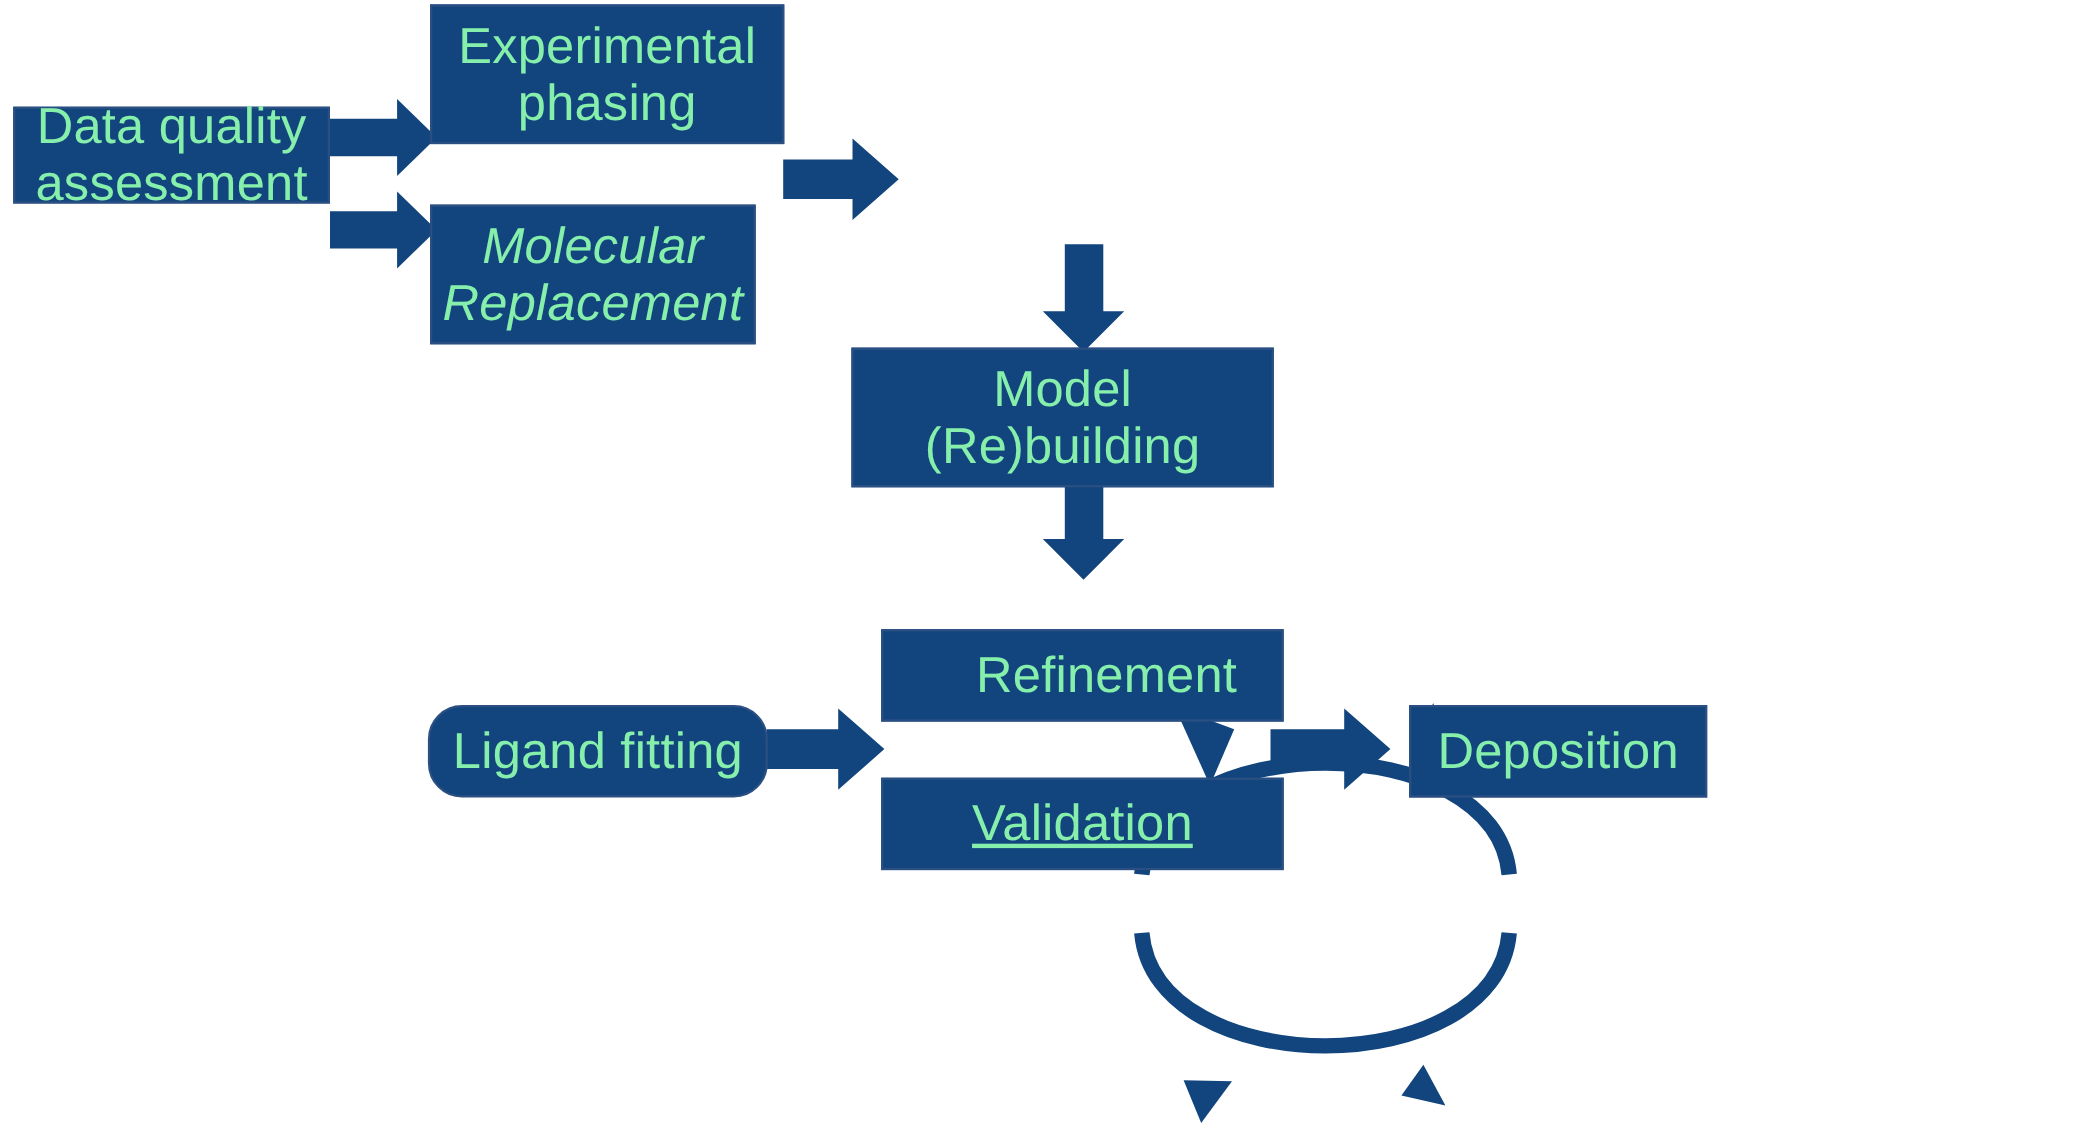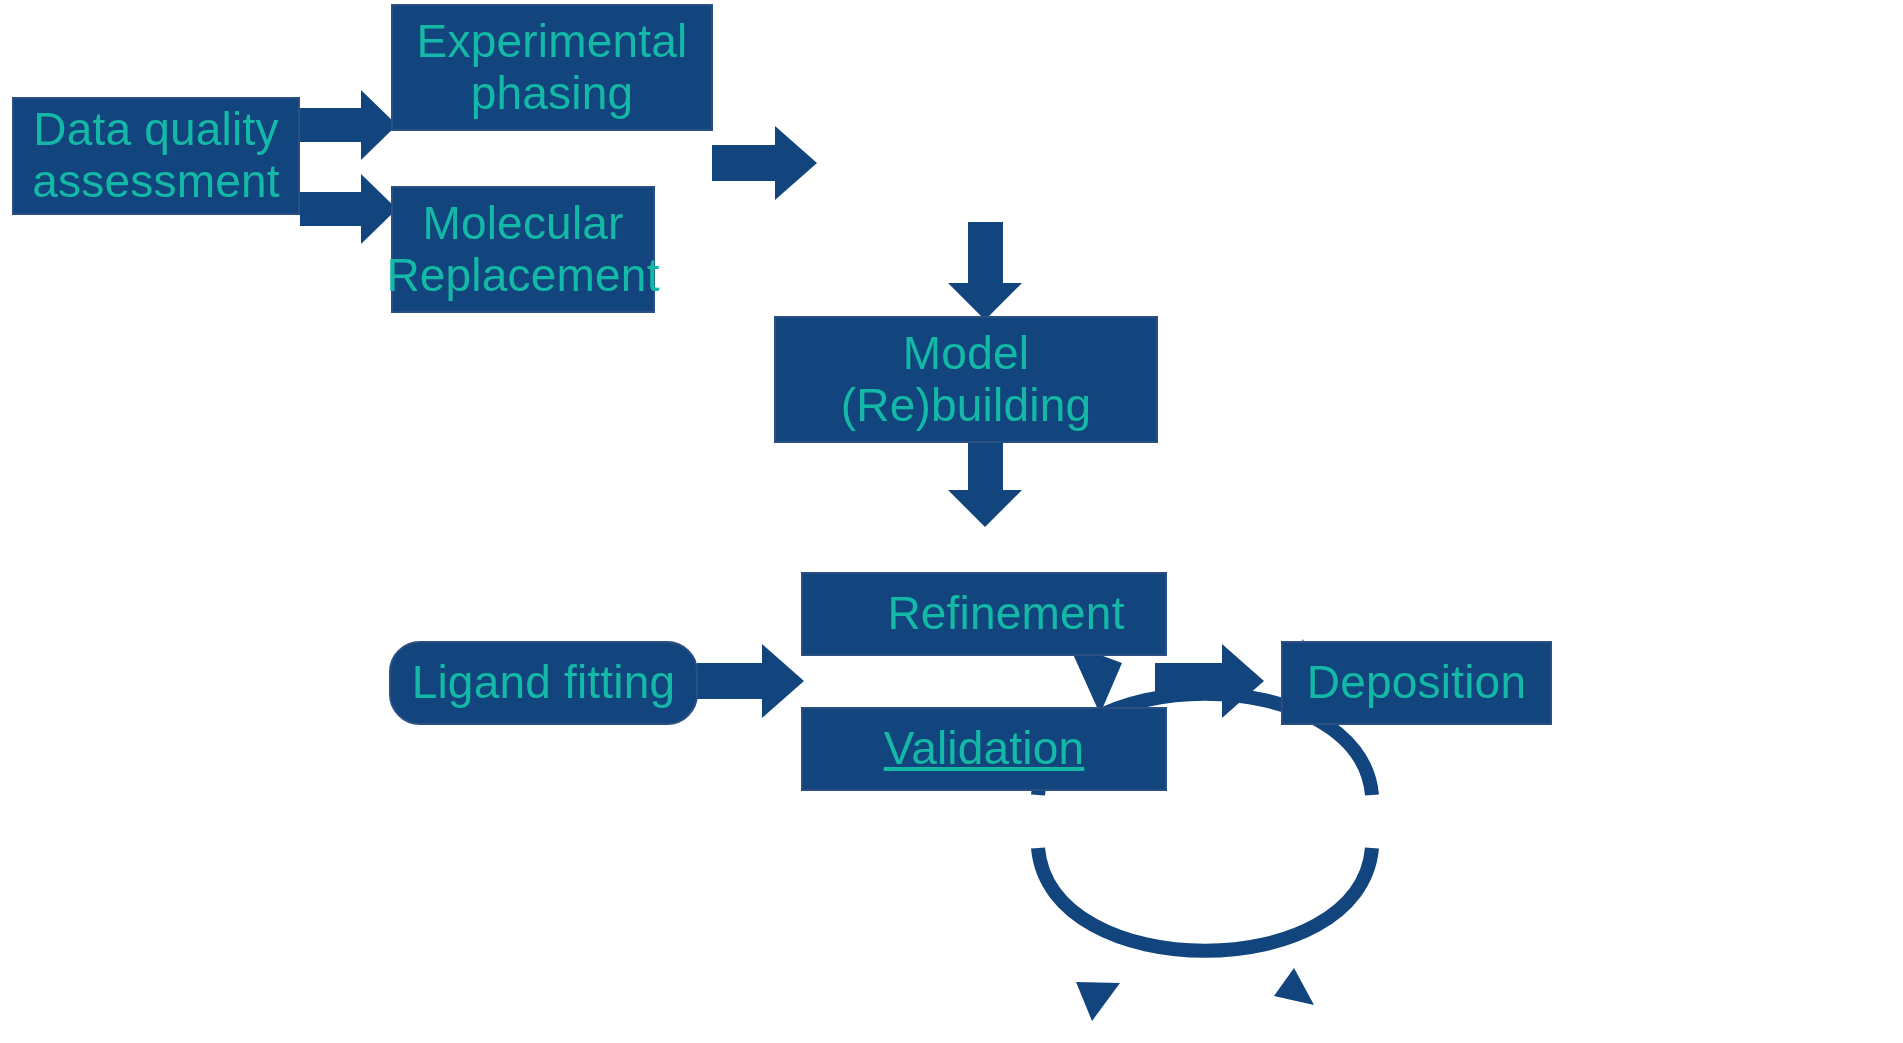--- a/index.html
+++ b/index.html
@@ -17,21 +17,21 @@
   }
   .node {
     position: absolute;
     background: #12457d;
     border: 2px solid #2b4f82;
     box-sizing: border-box;
     display: flex;
     align-items: center;
     justify-content: center;
     text-align: center;
-    color: #14b8a6;
+    color: #86efac;
     font-size: 46px;
     line-height: 1.12;
     font-weight: 400;
     letter-spacing: 0.2px;
     white-space: pre-line;
     z-index: 3;
   }
   svg.arrows {
     position: absolute;
     left: 0;
@@ -91,27 +91,27 @@
 
     <g>
       <path d="M 697 663 L 762 663 L 762 644 L 804 681 L 762 718 L 762 699 L 697 699 Z" fill="#12457d"></path>
     </g>
 
     <g>
       <path d="M 1155 663 L 1222 663 L 1222 644 L 1264 681 L 1222 718 L 1222 699 L 1155 699 Z" fill="#12457d"></path>
     </g>
   </svg>
 
-  <div class="node" style="left:12px; top:97px; width:288px; height:118px;">Data quality
+  <div class="node" style="left:12px; top:97px; width:288px; height:88px;">Data quality
 assessment</div>
 
   <div class="node" style="left:391px; top:4px; width:322px; height:127px;">Experimental
 phasing</div>
 
-  <div class="node" style="left:391px; top:186px; width:264px; height:127px;">Molecular
+  <div class="node" style="left:391px; top:186px; width:296px; height:127px;font-style:italic;">Molecular
 Replacement</div>
 
 
   <div class="node" style="left:774px; top:316px; width:384px; height:127px;">Model
 (Re)building</div>
 
   <div class="node" style="left:801px; top:572px; width:366px; height:84px;padding-left:44px;">Refinement</div>
 
   <div class="node" style="left:801px; top:707px; width:366px; height:84px;text-decoration:underline;">Validation</div>
 

